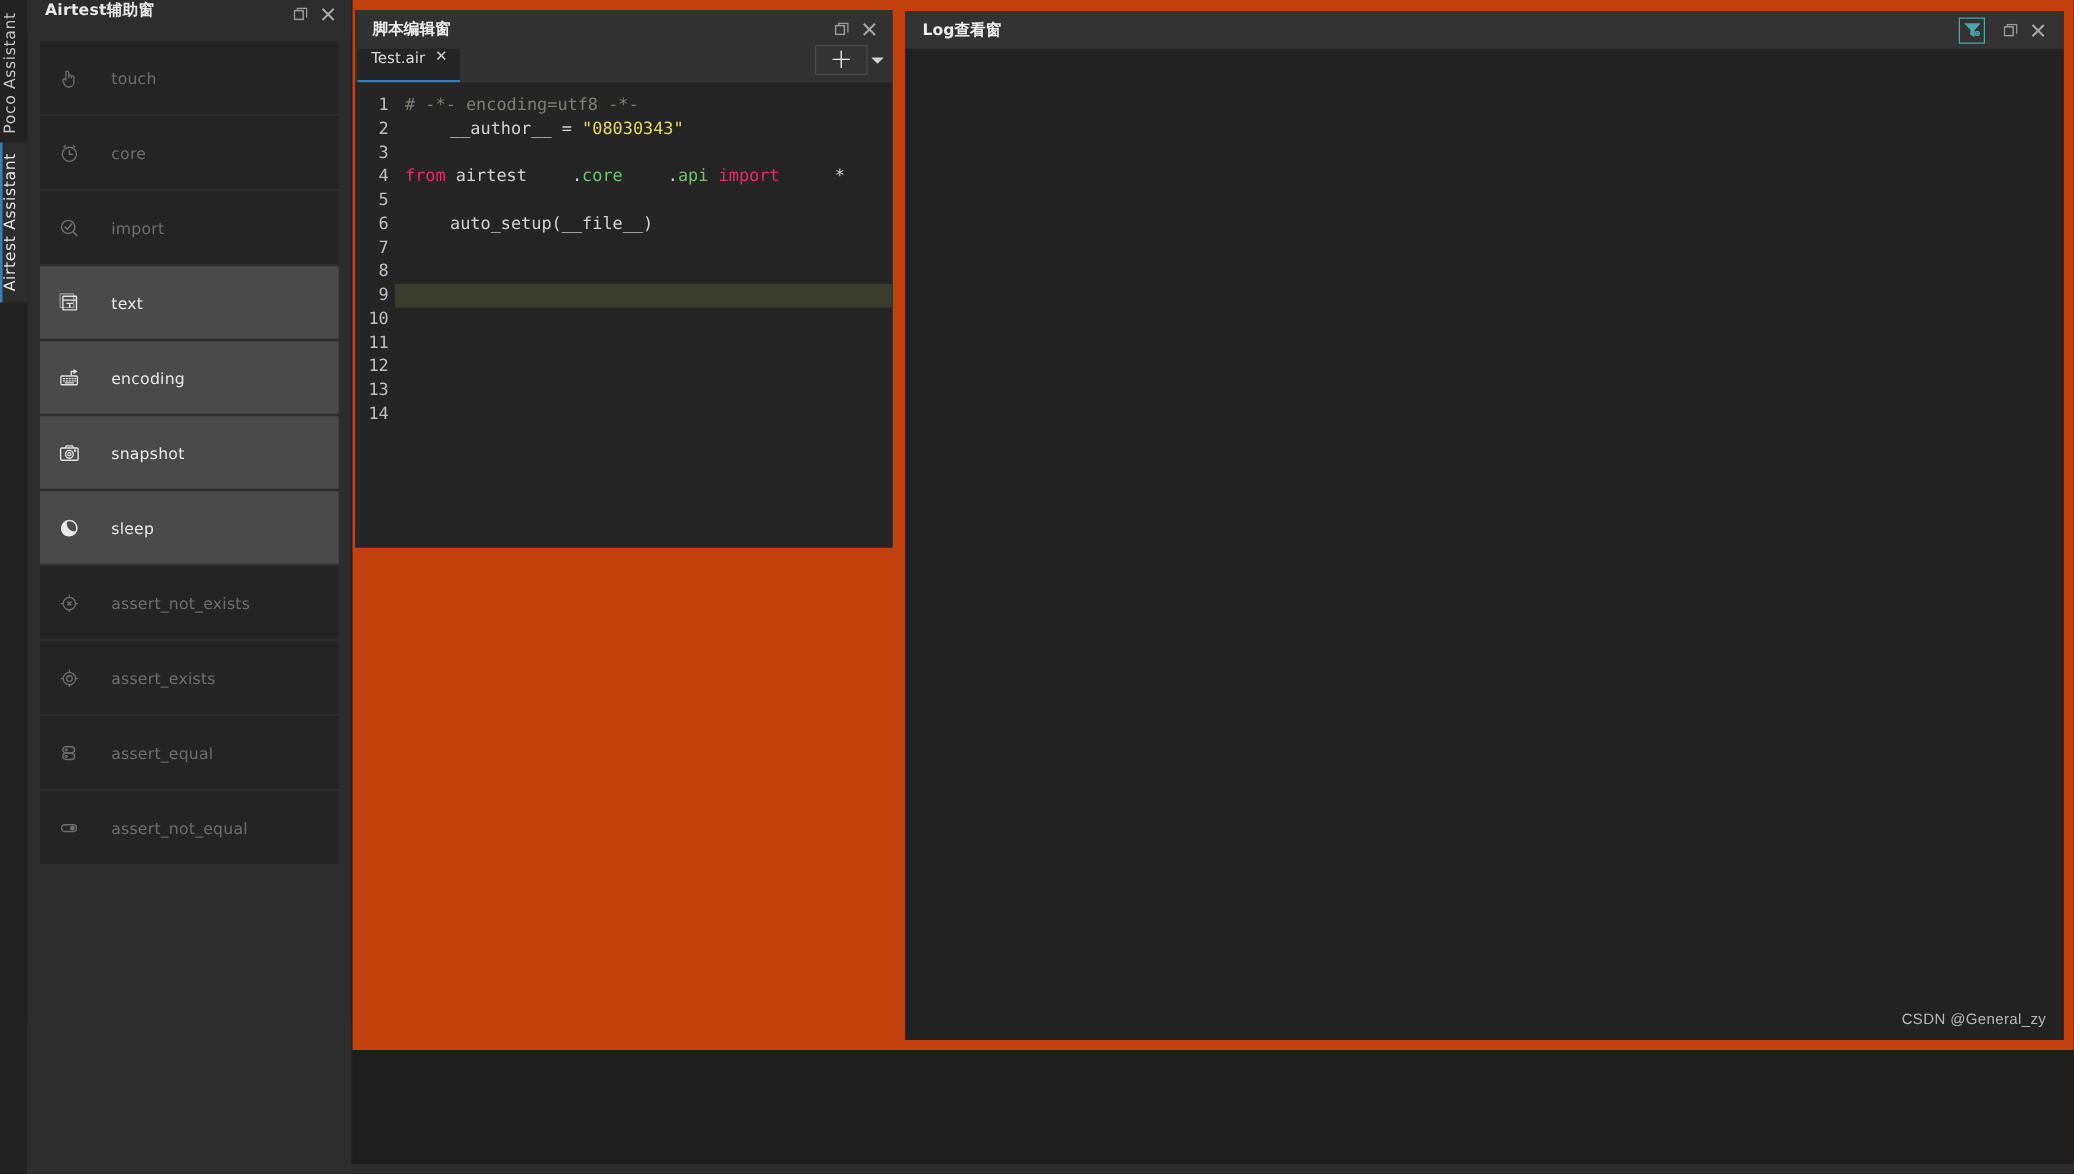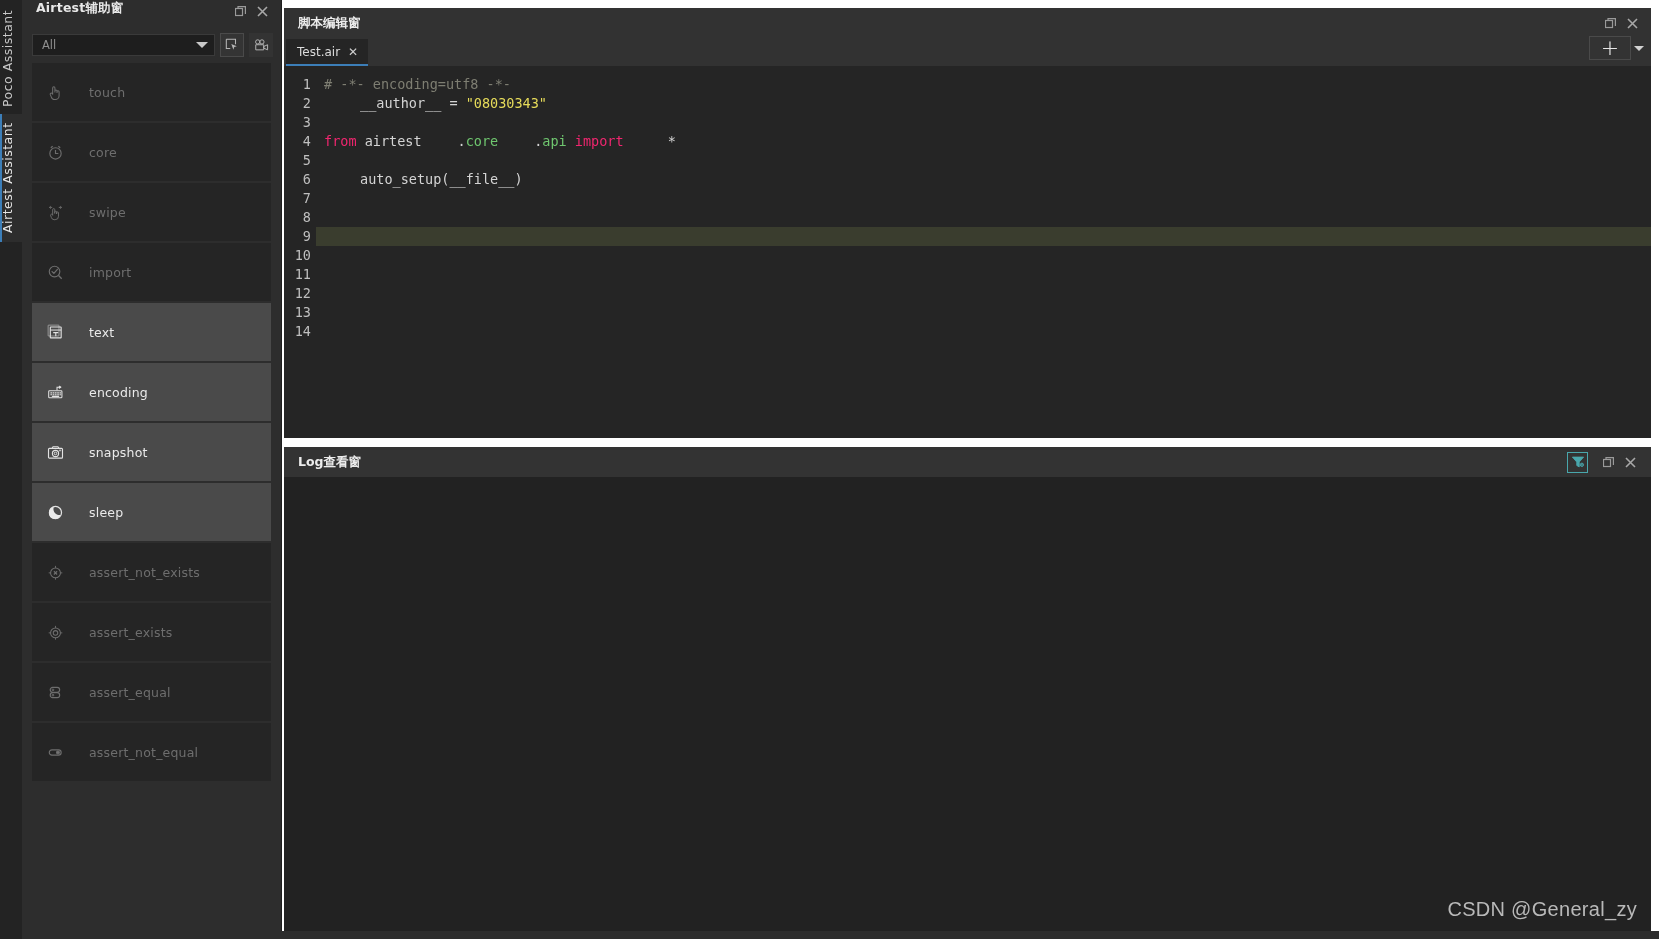--- a/index.html
+++ b/index.html
@@ -166,24 +166,23 @@
   }
   .cmd-item.on .lbl { color: #eaeaea; }
   .cmd-item.off .lbl { color: #6e6e6e; }
   .cmd-item.on .ico svg { stroke: #e2e2e2; fill: none; }
   .cmd-item.off .ico svg { stroke: #6e6e6e; fill: none; }
   .panel-filler { background: #2d2d2d; flex: 1 1 auto; }
 
   
   .right {
     flex: 1 1 auto;
-    height: 939px;
-    background: #ffffff;
-    display: flex;
-    flex-direction: column;
+    height: 840px;
+    background: #c2410c;
+    display: flex;
     padding: 0;
     position: relative;
   }
 
   
   .editor-dock {
     margin: 8px 8px 0 2px;
     background: #2d2d2d;
     display: flex;
     flex-direction: column;
@@ -210,21 +209,20 @@
     background: #323232;
     display: flex;
     align-items: flex-end;
     padding-left: 2px;
     position: relative;
   }
   .ftab {
     height: 27px;
     background: #252525;
     display: flex;
-    align-items: center;
     gap: 8px;
     padding: 0 10px 0 11px;
     font-size: 12px;
     color: #dcdcdc;
     border-bottom: 2px solid #3c7eb8;
     cursor: pointer;
   }
   .ftab .x {
     font-size: 12px;
     color: #cfcfcf;
@@ -335,21 +333,21 @@
     flex: 1 1 auto;
     background: #222222;
     margin: 0;
     position: relative;
   }
   .watermark {
     position: absolute;
     right: 14px;
     bottom: 10px;
     color: #b9b9b9;
-    font-size: 20px;
+    font-size: 12px;
     letter-spacing: 0.3px;
     font-family: "Liberation Sans", sans-serif;
   }
   .bottom-strip {
     position: absolute;
     left: 22px; right: 0; bottom: 0;
     height: 8px;
     background: #2d2d2d;
   }
 </style>
@@ -377,40 +375,20 @@
           <path d="M3 2.5 V0.6 H10.4 V8" fill="none" stroke="#9a9a9a" stroke-width="1.2"></path>
         </svg>
       </div>
       <div class="win-btn">
         <svg width="11" height="11" viewBox="0 0 11 11">
           <path d="M1 1 L10 10 M10 1 L1 10" stroke="#a8a8a8" stroke-width="1.6" fill="none"></path>
         </svg>
       </div>
     </div>
 
-    <div class="panel-toolbar">
-      <div class="combo">
-        <span class="combo-val">All</span>
-        <span class="caret"></span>
-      </div>
-      <div class="tbtn">
-        <svg width="14" height="14" viewBox="0 0 16 16">
-          <path d="M1.5 1.5 H12 V7 M1.5 1.5 V12 H6" fill="none" stroke="#b5b5b5" stroke-width="1.2"></path>
-          <path d="M7.2 6.8 L13.5 9.4 L10.6 10.4 L9.6 13.4 Z" fill="#b5b5b5"></path>
-        </svg>
-      </div>
-      <div class="tbtn flat">
-        <svg width="15" height="14" viewBox="0 0 17 15">
-          <circle cx="4.2" cy="4" r="2.4" fill="none" stroke="#b5b5b5" stroke-width="1.1"></circle>
-          <circle cx="9" cy="4" r="2.4" fill="none" stroke="#b5b5b5" stroke-width="1.1"></circle>
-          <path d="M2 7.2 H11 V13 H2 Z" fill="none" stroke="#b5b5b5" stroke-width="1.1"></path>
-          <path d="M11 9.2 L15.4 7.2 V13 L11 11 Z" fill="none" stroke="#b5b5b5" stroke-width="1.1"></path>
-        </svg>
-      </div>
-    </div>
 
     <div class="cmd-list">
 
       <div class="cmd-item off">
         <span class="ico">
           <svg width="17" height="17" viewBox="0 0 18 18">
               <path d="M6 11 V4.2 a1.2 1.2 0 0 1 2.4 0 V9 M8.4 9 V7.4 a1.1 1.1 0 0 1 2.2 0 V9.4 M10.6 9.4 V8.2 a1.1 1.1 0 0 1 2.2 0 V12.5 a4 4 0 0 1-4 4 H8 a3.6 3.6 0 0 1-3.4-2.6 L3.4 11 a1.2 1.2 0 0 1 2-1.1 L6 11" stroke-width="1.1" stroke-linejoin="round"></path>
             </svg>
         </span>
         <span class="lbl">touch</span>
@@ -420,30 +398,20 @@
         <span class="ico">
           <svg width="17" height="17" viewBox="0 0 18 18">
               <circle cx="9" cy="10" r="6" stroke-width="1.2"></circle>
               <path d="M9 6.4 V10 H12" stroke-width="1.2"></path>
               <path d="M4 4 L6 2.4 M14 4 L12 2.4" stroke-width="1.2"></path>
             </svg>
         </span>
         <span class="lbl">core</span>
       </div>
 
-      <div class="cmd-item off">
-        <span class="ico">
-          <svg width="17" height="17" viewBox="0 0 18 18">
-              <path d="M6 12 V6 a1.1 1.1 0 0 1 2.2 0 V10 M8.2 10 V8.6 a1 1 0 0 1 2 0 V10.6 M10.2 10.6 V9.4 a1 1 0 0 1 2 0 V13 a3.6 3.6 0 0 1-3.6 3.6 H7.6 a3.2 3.2 0 0 1-3-2.3 L3.8 12 a1.1 1.1 0 0 1 1.8-1 L6 12" stroke-width="1"></path>
-              <path d="M5.5 3.6 H2.6 M2.6 3.6 L4 2.3 M2.6 3.6 L4 4.9" stroke-width="1"></path>
-              <path d="M12.5 3.6 H15.4 M15.4 3.6 L14 2.3 M15.4 3.6 L14 4.9" stroke-width="1"></path>
-            </svg>
-        </span>
-        <span class="lbl">swipe</span>
-      </div>
 
       <div class="cmd-item off">
         <span class="ico">
           <svg width="17" height="17" viewBox="0 0 18 18">
               <circle cx="8" cy="8" r="5.6" stroke-width="1.2"></circle>
               <path d="M5.4 8 L7.3 10 L11 5.6" stroke-width="1.3" stroke-linecap="round"></path>
               <path d="M12.2 12.2 L15.6 15.6" stroke-width="1.4"></path>
             </svg>
         </span>
         <span class="lbl">import</span>

